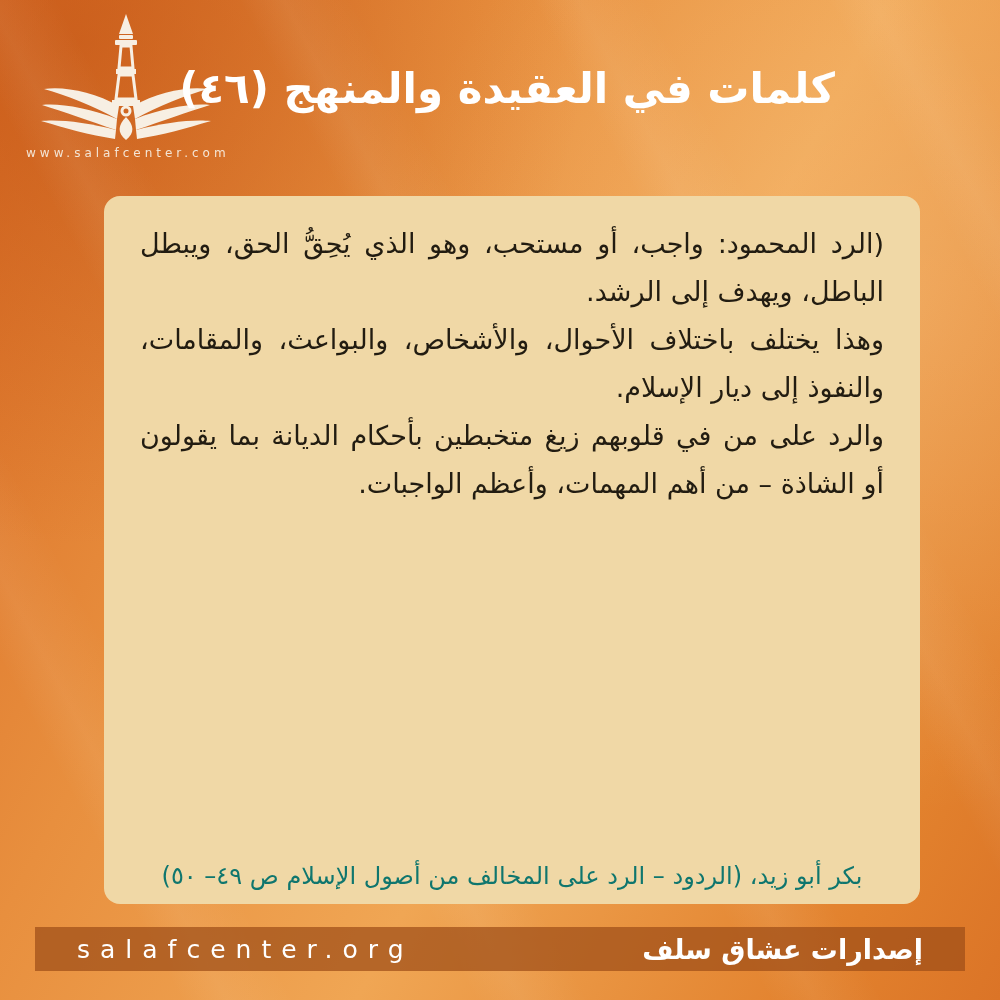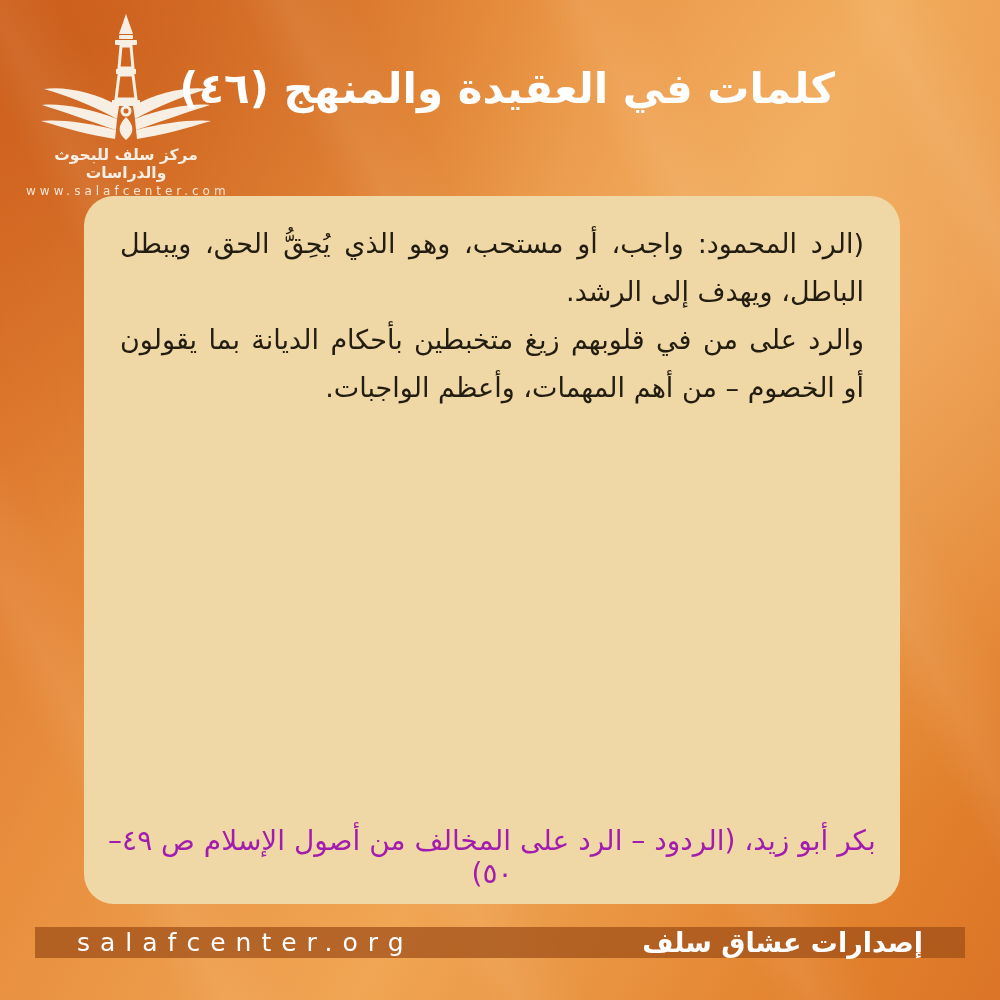--- a/index.html
+++ b/index.html
@@ -63,52 +63,52 @@
     font-size: 42px;
     font-weight: bold;
     letter-spacing: 0;
     z-index: 2;
     text-align: left;
   }
 
   
   .quote-card {
     position: absolute;
-    left: 84px; top: 196px;
+    left: 104px; top: 196px;
     width: 816px; height: 708px;
     background: #f0d8a6;
-    border-radius: 30px;
+    border-radius: 16px;
     padding: 24px 36px 70px 36px;
     direction: rtl;
     z-index: 2;
     overflow: hidden;
   }
   .quote-card p {
     margin: 0;
     color: #221c11;
     font-size: 27px;
     line-height: 48px;
     text-align: justify;
     text-align-last: right;
     font-weight: 500;
   }
   .attribution {
     position: absolute;
     bottom: 14px; left: 0; right: 0;
     text-align: center;
-    color: #a21caf;
-    font-size: 28px;
+    color: #0f766e;
+    font-size: 24px;
     direction: rtl;
   }
 
   
   .footer-bar {
     position: absolute;
     left: 35px; right: 35px;
-    top: 927px; height: 31px;
+    top: 927px; height: 44px;
     background: rgba(158,78,24,0.72);
     display: flex;
     align-items: center;
     justify-content: space-between;
     padding: 0 42px;
     z-index: 2;
   }
   .site-url {
     color: #ffffff;
     font-size: 25px;
@@ -150,29 +150,29 @@
           <path d="M80 118 C51 110 21 107 5 109 C29 116 53 123 79 127 Z"></path>
         </g>
         <g fill="none" stroke="#f7efe3" stroke-width="3">
 
           <path d="M85 34 L95 34 L97 56 L83 56 Z"></path>
           <path d="M83 63 L97 63 L100 87 L80 87 Z"></path>
           <circle cx="90" cy="99" r="4"></circle>
         </g>
       </svg>
     </span>
-    <div class="logo-name">مركز سلف للبحوث والدراسات</div>
     <div class="logo-url">www.salafcenter.com</div>
   </div>
 
   <div class="page-title">كلمات في العقيدة والمنهج (٤٦)</div>
 
   <div class="quote-card">
     <p>(الرد المحمود: واجب، أو مستحب، وهو الذي يُحِقُّ الحق، ويبطل الباطل، ويهدف إلى الرشد.</p>
-    <p>والرد على من في قلوبهم زيغ متخبطين بأحكام الديانة بما يقولون أو الخصوم – من أهم المهمات، وأعظم الواجبات.</p>
+    <p>وهذا يختلف باختلاف الأحوال، والأشخاص، والبواعث، والمقامات، والنفوذ إلى ديار الإسلام.</p>
+    <p>والرد على من في قلوبهم زيغ متخبطين بأحكام الديانة بما يقولون أو الشاذة – من أهم المهمات، وأعظم الواجبات.</p>
     <div class="attribution">بكر أبو زيد، (الردود – الرد على المخالف من أصول الإسلام ص ٤٩– ٥٠)</div>
   </div>
 
   <div class="footer-bar">
     <span class="site-url">salafcenter.org</span>
     <span class="publisher-label">إصدارات عشاق سلف</span>
   </div>
 
 </div>
 

